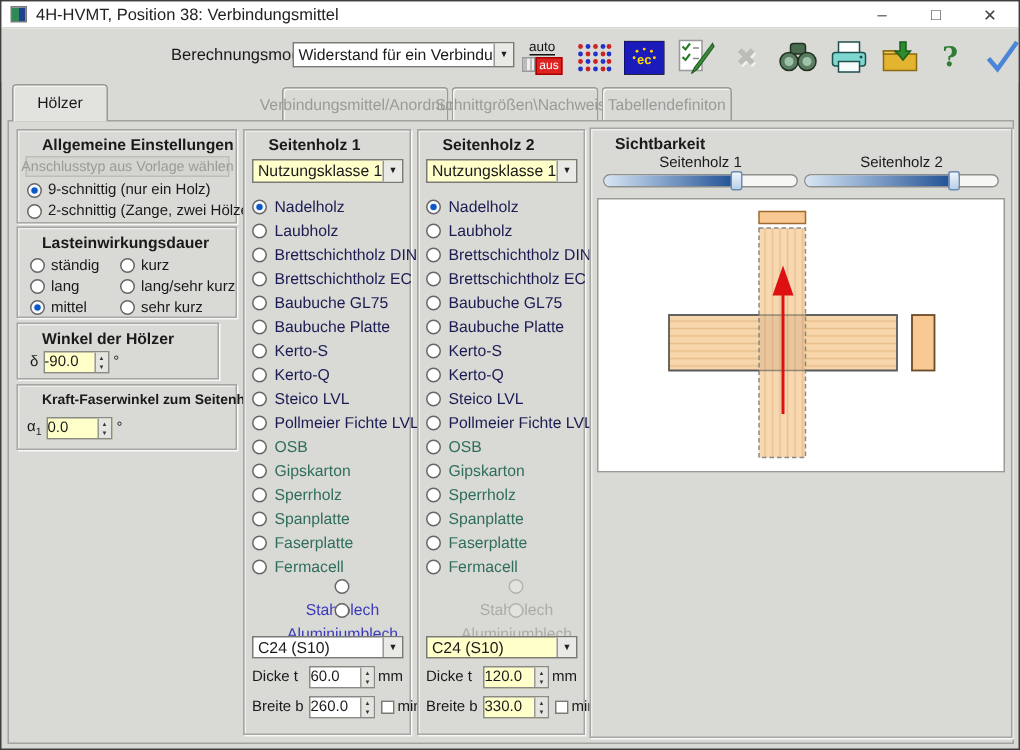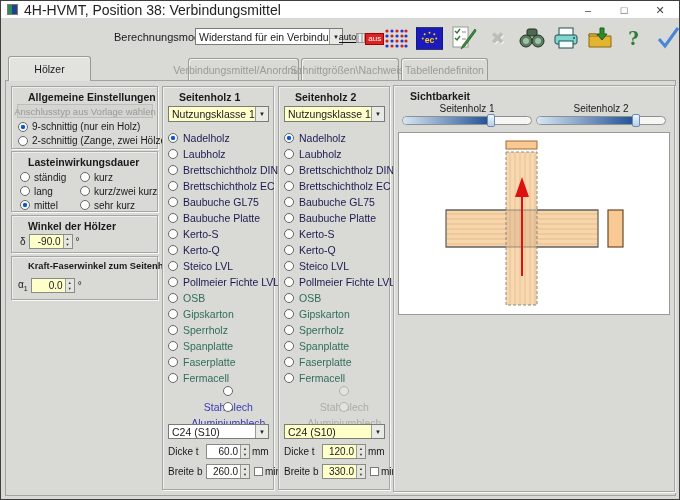--- a/index.html
+++ b/index.html
@@ -4,35 +4,35 @@
 <style>
   * { margin:0; padding:0; box-sizing:border-box; }
   html,body { width:680px; height:500px; }
   body { font-family:"Liberation Sans", sans-serif; font-size:11px; color:#1a1a1a; background:#888; }
 
   .win { position:relative; width:680px; height:500px; background:#d9d9d6; border:1px solid #3f3f3f; overflow:hidden; }
 
   
   .titlebar { position:absolute; left:0; top:0; width:100%; height:18px; background:#ffffff; border-bottom:1px solid #d8d8d8; display:flex; align-items:center; }
   .appicon { width:11px; height:11px; margin:0 6px 0 6px; border:1px solid #7a7a7a; background:linear-gradient(90deg,#2e8b57 0 50%,#1f3f8f 50% 100%); }
-  .title-text { font-size:14px; color:#222; }
+  .title-text { font-size:11px; color:#222; }
   .wctl { position:absolute; top:0; height:18px; width:30px; display:flex; align-items:center; justify-content:center; color:#444; font-size:11px; cursor:default; }
   .wctl.min { right:76px; } .wctl.max { right:40px; } .wctl.close { right:4px; }
 
   
   .toolbar { position:absolute; left:0; top:19px; width:100%; height:35px; background:#d9d9d6; }
   .mode-label { position:absolute; left:113px; top:11px; font-size:11px; }
   .combo { position:absolute; background:#fff; border:1px solid #7a7a76; height:17px; display:flex; align-items:center; }
   .combo .val { flex:1; padding:0 3px; font-size:10.5px; white-space:nowrap; overflow:hidden; }
   .combo .arrow { width:13px; height:100%; border-left:1px solid #9a9a96; background:#e9e9e6; display:flex; align-items:center; justify-content:center; font-size:6px; color:#222; }
   .mode-combo { left:194px; top:8px; width:148px; }
 
   .icons { position:absolute; left:347px; top:4px; height:28px; display:flex; gap:7px; align-items:center; }
   .tbi { width:27px; height:27px; display:flex; align-items:center; justify-content:center; position:relative; }
-  .autoaus { flex-direction:row; font-size:9px; line-height:9px; }
+  .autoaus { flex-direction:column; font-size:9px; line-height:9px; }
   .autoaus .a1 { border-bottom:1px solid #111; color:#111; }
   .autoaus .row { display:flex; margin-top:1px; }
   .autoaus .grid { width:9px; height:10px; background:repeating-linear-gradient(90deg,#bbb 0 2px,#eee 2px 4px); border:1px solid #999; }
   .autoaus .aus { background:#d22; color:#fff; font-size:8px; padding:0 2px; line-height:10px; border:1px solid #a00; }
   .x-disabled { color:#bdbdb8; font-size:17px; text-shadow:1px 1px 0 #f2f2ef; }
   .help { color:#2e7d32; font-family:"DejaVu Serif", serif; font-weight:bold; font-size:18px; }
 
   
   .tabs { position:absolute; top:55px; left:0; width:100%; height:25px; }
   .tab { position:absolute; top:2px; height:23px; background:#d9d9d6; border:1px solid #9a9a96; border-bottom:none; border-radius:3px 3px 0 0; display:flex; align-items:center; justify-content:center; font-size:10.5px; box-shadow:inset 1px 1px 0 #f4f4f1; }
@@ -50,21 +50,21 @@
   .radio-row { position:absolute; display:flex; align-items:center; gap:4px; font-size:10px; white-space:nowrap; }
   .radio { width:10px; height:10px; border:1px solid #666; border-radius:50%; background:#fff; position:relative; flex:0 0 auto; }
   .checked > .radio::after, .radio.checked::after { content:""; position:absolute; left:2px; top:2px; width:4px; height:4px; border-radius:50%; background:#0a58c8; box-shadow:0 0 1px #0a58c8; }
   .disabled > .radio { border-color:#b3b3af; background:#e2e2de; }
 
   .ld-grid { position:absolute; left:8px; top:18px; display:grid; grid-template-rows:repeat(3,14px); grid-auto-flow:column; grid-template-columns:60px auto; row-gap:0; }
   .ld-grid .radio-row { position:static; }
 
   .spinrow { position:absolute; display:flex; align-items:center; gap:3px; font-size:10px; }
   .spin { display:flex; height:15px; border:1px solid #8a8a86; background:#ffffca; }
-  .spin .v { width:33px; text-align:right; padding:1px 2px 0 0; font-size:10px; }
+  .spin .v { width:33px; text-align:left; padding:1px 2px 0 0; font-size:10px; }
   .spin .btns { width:9px; border-left:1px solid #9a9a96; display:flex; flex-direction:column; background:#e4e4e0; }
   .spin .btns span { flex:1; display:flex; align-items:center; justify-content:center; font-size:4px; color:#333; }
   .spin.white { background:#fff; }
   sub { font-size:7px; }
 
   
   .mat-list { position:absolute; left:5px; top:43px; }
   .mat-list .item { height:16px; display:flex; align-items:center; gap:5px; font-size:10.5px; white-space:nowrap; }
   .item.wood { color:#1b1b52; }
   .item.panelmat { color:#2f6e5c; }
@@ -186,21 +186,21 @@
       <div class="tbi help">?</div>
       <div class="tbi">
         <svg width="26" height="24" viewBox="0 0 26 24">
           <path d="M4 13 L10 20 L23 2" stroke="#4a86d8" stroke-width="3" fill="none"></path>
         </svg>
       </div>
     </div>
   </div>
 
   <div class="tabs">
-    <div class="tab active" style="left:7px;width:83px;">Hölzer</div>
+    <div class="tab active" style="left:7px;width:64px;">Hölzer</div>
     <div class="tab" style="left:95px;width:88px;margin-top:35px;">Verbindungsmittel</div>
     <div class="tab disabled" style="left:187px;width:111px;">Verbindungsmittel/Anordnung/</div>
     <div class="tab disabled" style="left:300px;width:98px;">Schnittgrößen\Nachweise</div>
     <div class="tab disabled" style="left:400px;width:87px;">Tabellendefiniton</div>
   </div>
 
   <div class="content">
 
     <div class="gbox" style="left:5px;top:5px;width:147px;height:63px;">
       <span class="hd">Allgemeine Einstellungen</span>
@@ -230,30 +230,30 @@
           <div class="radio-row checked">
             <span class="radio"></span>
             <span>mittel</span>
           </div>
           <div class="radio-row">
             <span class="radio"></span>
             <span>kurz</span>
           </div>
           <div class="radio-row">
             <span class="radio"></span>
-            <span>kurz/zwei kurz</span>
+            <span>lang/sehr kurz</span>
           </div>
           <div class="radio-row">
             <span class="radio"></span>
             <span>sehr kurz</span>
           </div>
         </div>
     </div>
 
-    <div class="gbox" style="left:5px;top:134px;width:147px;height:38px;padding-left:33px;">
+    <div class="gbox" style="left:5px;top:134px;width:135px;height:38px;padding-left:33px;">
       <span class="hd">Winkel der Hölzer</span>
       <div class="spinrow" style="left:8px;top:18px;">
         <span>δ</span>
         <span class="spin">
           <span class="v">-90.0</span>
           <span class="btns">
               <span>▲</span>
               <span>▼</span>
             </span>
         </span>

